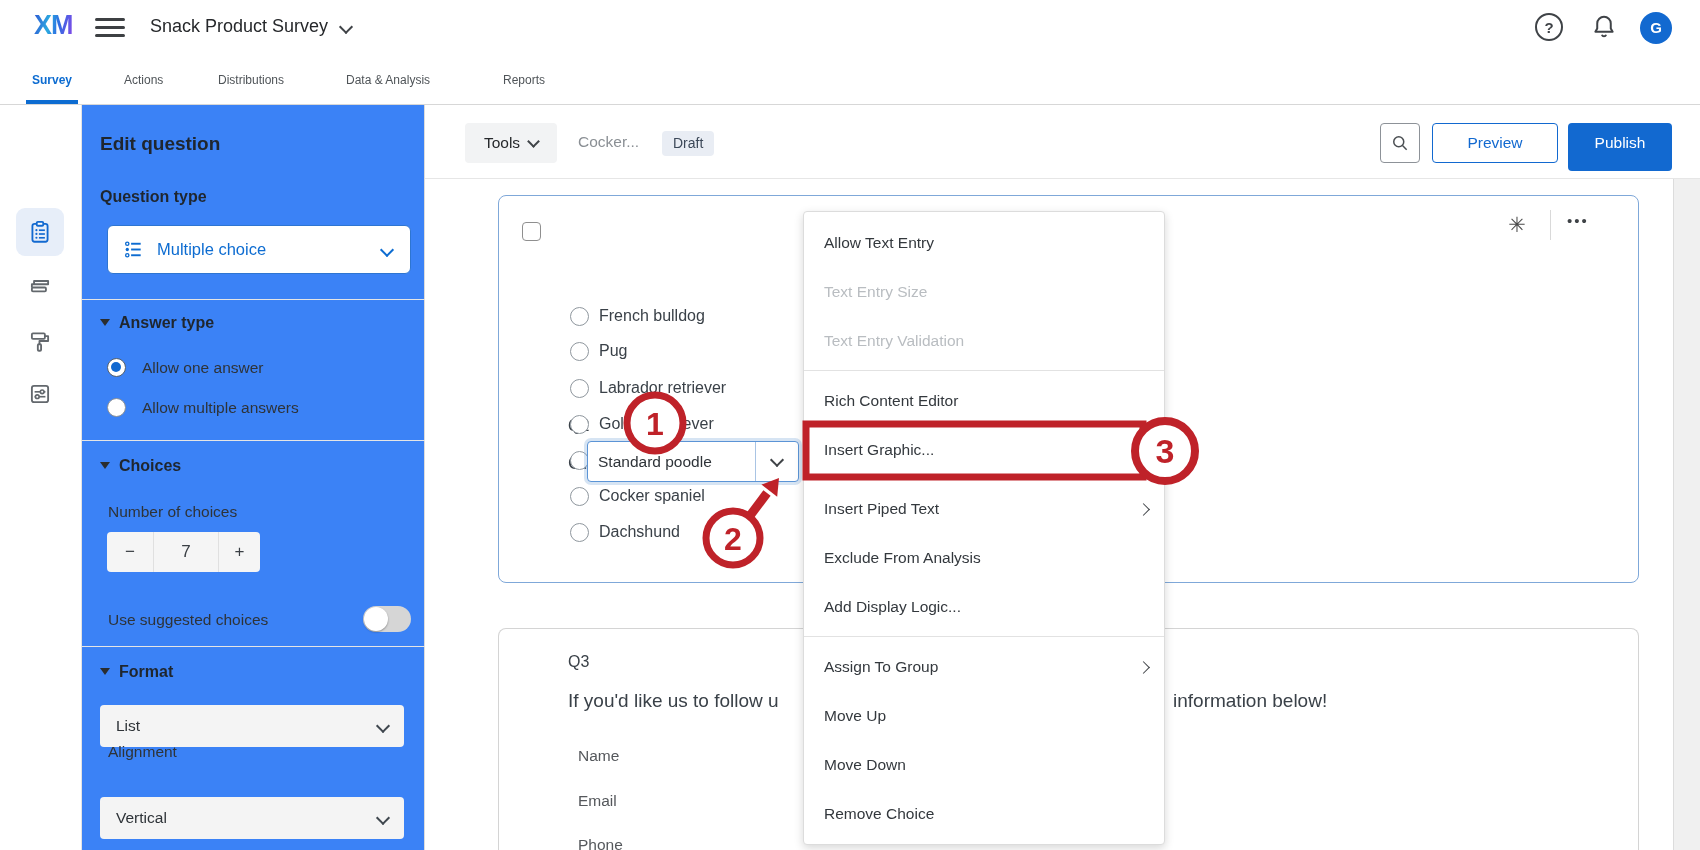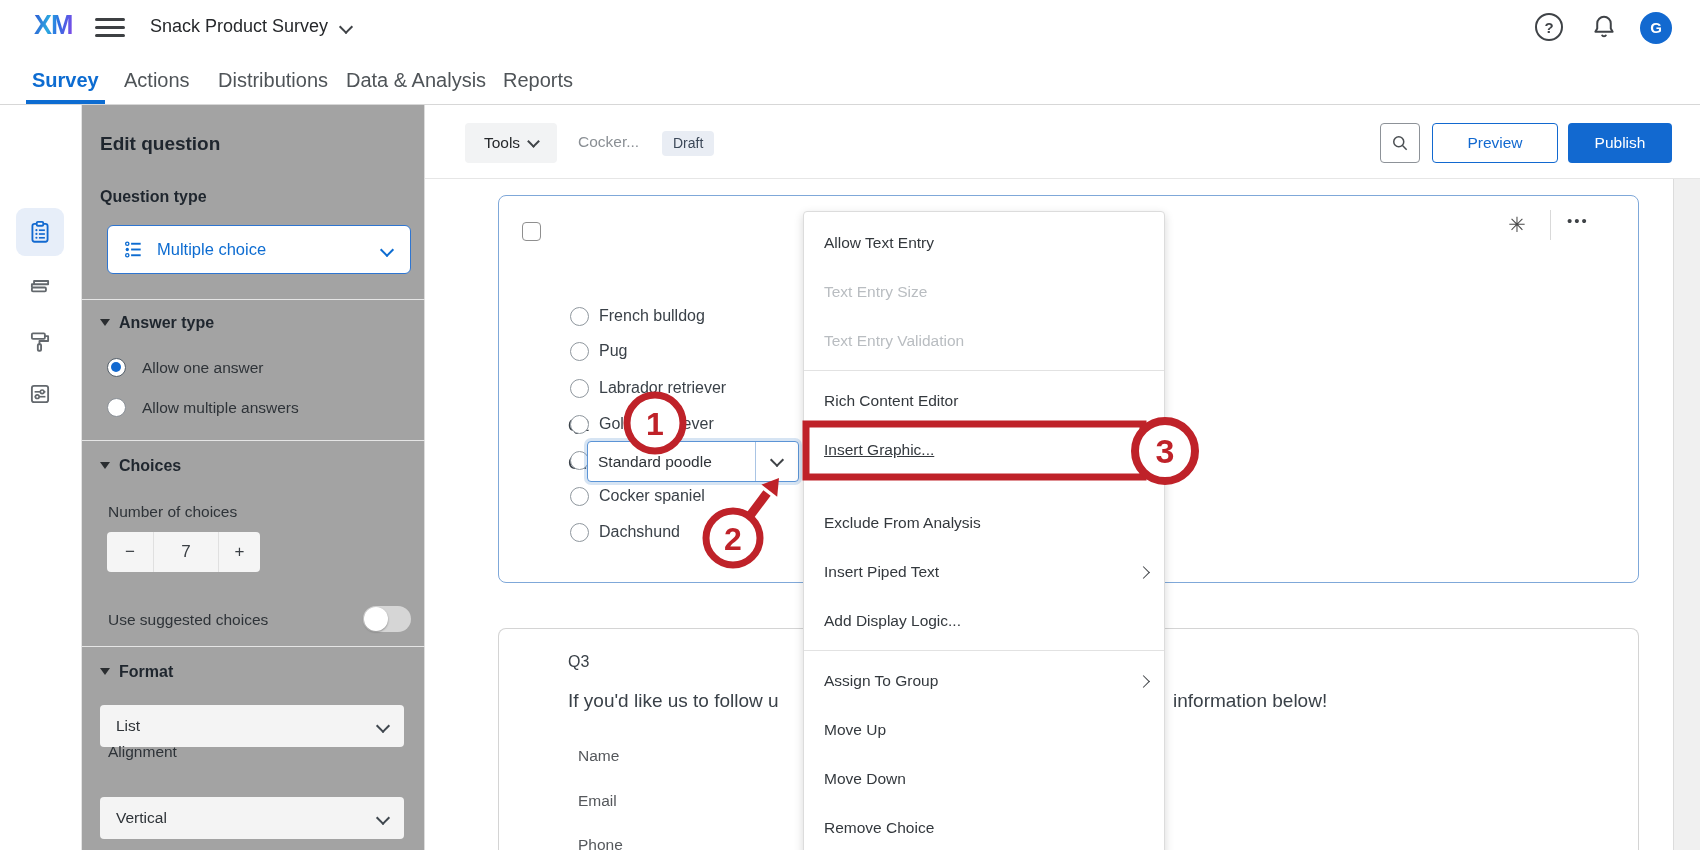--- a/index.html
+++ b/index.html
@@ -15,29 +15,29 @@
   #survey-title{position:absolute;left:143px;top:16px;font-size:18px;color:#26282b;}
   .chev{display:inline-block;width:8px;height:8px;border-right:2px solid #3f4347;border-bottom:2px solid #3f4347;transform:rotate(45deg);vertical-align:3px;}
   #title-chev{position:absolute;left:334px;top:22px;}
   #help-btn{position:absolute;left:1528px;top:13px;width:28px;height:28px;border:2px solid #3f4347;border-radius:50%;
             font-size:15px;font-weight:bold;color:#3f4347;text-align:center;line-height:26px;box-sizing:border-box;}
   #bell-btn{position:absolute;left:1583px;top:13px;width:28px;height:28px;}
   #avatar{position:absolute;left:1633px;top:12px;width:32px;height:32px;border-radius:50%;background:#1269d0;color:#fff;
           font-size:15px;font-weight:bold;text-align:center;line-height:32px;}
   
   #tabbar{position:absolute;left:0;top:57px;width:1700px;height:48px;background:#fff;border-bottom:1px solid #d7d7d7;box-sizing:border-box;}
-  .tab{position:absolute;top:0;height:47px;line-height:47px;font-size:20px;color:#4f5458;cursor:pointer;}
+  .tab{position:absolute;top:0;height:47px;line-height:47px;font-size:12px;color:#4f5458;cursor:pointer;}
   .tab.active{color:#0d6cd1;font-weight:bold;}
   .tab.active::after{content:"";position:absolute;left:-6px;right:-6px;bottom:0;height:4px;background:#0d6cd1;}
   
   #rail{position:absolute;left:0;top:105px;width:82px;height:745px;background:#fff;border-right:1px solid #e3e3e3;box-sizing:border-box;}
   .rail-item{position:absolute;left:16px;width:48px;height:48px;border-radius:9px;display:flex;align-items:center;justify-content:center;cursor:pointer;}
   .rail-item.active{background:#e7eef9;}
   
-  #panel{position:absolute;left:82px;top:105px;width:343px;height:745px;background:#a3a3a3;border-right:1px solid #dcdcdc;box-sizing:border-box;}
+  #panel{position:absolute;left:82px;top:105px;width:343px;height:745px;background:#3b82f6;border-right:1px solid #dcdcdc;box-sizing:border-box;}
   .p-div{position:absolute;left:0;width:343px;height:1px;background:#e5e5e5;}
   #panel h1{position:absolute;left:18px;top:28px;margin:0;font-size:19px;font-weight:600;color:#1f262e;}
   .sec-head{position:absolute;left:18px;font-size:16px;font-weight:bold;color:#1f262e;}
   .tri{display:inline-block;width:0;height:0;border-left:5px solid transparent;border-right:5px solid transparent;border-top:7px solid #2a2d30;margin-right:9px;vertical-align:2px;}
   #qtype-box{position:absolute;left:25px;top:120px;width:304px;height:49px;border:1.5px solid #2e75d1;border-radius:6px;box-sizing:border-box;
              display:flex;align-items:center;background:#fff;cursor:pointer;}
   #qtype-box .lbl{color:#0d6cd1;font-size:16.5px;margin-left:12px;}
   #qtype-box .chev{border-color:#0d6cd1;position:absolute;right:18px;top:19px;}
   .radio-row{position:absolute;left:25px;display:flex;align-items:center;font-size:15.5px;color:#2e3338;}
   .radio{width:19px;height:19px;border-radius:50%;border:1.7px solid #8a9097;box-sizing:border-box;margin-right:16px;background:#fff;flex:none;}
@@ -55,21 +55,21 @@
           font-size:15.5px;color:#2e3338;cursor:pointer;box-sizing:border-box;padding-left:16px;}
   .select .chev{position:absolute;right:16px;border-color:#3f474e;}
   
   #toolbar{position:absolute;left:425px;top:105px;width:1275px;height:74px;background:#fff;border-bottom:1px solid #e6e6e6;box-sizing:border-box;}
   #tools-btn{position:absolute;left:40px;top:18px;width:92px;height:40px;background:#f2f3f4;border-radius:4px;display:flex;align-items:center;justify-content:center;gap:9px;font-size:15.5px;color:#26282b;cursor:pointer;}
   #tools-btn .chev{width:7px;height:7px;margin-top:-3px;}
   #saving-ind{position:absolute;left:153px;top:28px;font-size:15.5px;color:#8a8f94;}
   #draft-badge{position:absolute;left:237px;top:26px;height:25px;line-height:25px;padding:0 11px;background:#e9edf4;border-radius:4px;font-size:14px;color:#3c4858;}
   #search-btn{position:absolute;left:955px;top:18px;width:40px;height:40px;border:1px solid #8d9298;border-radius:4px;box-sizing:border-box;display:flex;align-items:center;justify-content:center;cursor:pointer;background:#fff;}
   #preview-btn{position:absolute;left:1007px;top:18px;width:126px;height:40px;border:1.5px solid #1269d0;border-radius:4px;box-sizing:border-box;background:#fff;color:#1269d0;font-size:15.5px;text-align:center;line-height:37px;cursor:pointer;}
-  #publish-btn{position:absolute;left:1143px;top:18px;width:104px;height:40px;border-radius:4px;background:#1269d0;color:#fff;font-size:15.5px;text-align:center;line-height:40px;cursor:pointer;}
+  #publish-btn{position:absolute;left:1143px;top:18px;width:104px;height:48px;border-radius:4px;background:#1269d0;color:#fff;font-size:15.5px;text-align:center;line-height:40px;cursor:pointer;}
   
   #canvas{position:absolute;left:425px;top:179px;width:1275px;height:671px;background:#fff;}
   #scrollbar{position:absolute;left:1673px;top:179px;width:27px;height:671px;background:#f0f0f0;border-left:1px solid #dcdcdc;box-sizing:border-box;}
   .qcard{position:absolute;left:498px;background:#fff;border-radius:8px;box-sizing:border-box;}
   #q2-card{top:195px;width:1141px;height:388px;border:1.5px solid #7fa8d9;}
   #q3-card{top:628px;width:1141px;height:262px;border:1.5px solid #d4d4d4;border-bottom:none;border-radius:8px 8px 0 0;}
   .q-id{position:absolute;left:69px;font-size:16px;color:#3a4148;}
   .q-text{position:absolute;left:69px;font-size:19px;color:#3a4148;white-space:nowrap;}
   #q2-checkbox{position:absolute;left:23px;top:26px;width:19px;height:19px;border:1.7px solid #8f8f8f;border-radius:4px;box-sizing:border-box;background:#fff;cursor:pointer;}
   .opt-row{position:absolute;left:71px;height:36px;display:flex;align-items:center;font-size:16px;color:#3a4148;}
@@ -82,21 +82,21 @@
   #q2-sep{position:absolute;left:1051px;top:14px;width:1px;height:30px;background:#d9d9d9;}
   #q2-dots{position:absolute;left:1068px;top:16px;font-size:15px;letter-spacing:2px;color:#3f4347;cursor:pointer;}
   .f-label{position:absolute;left:79px;font-size:15.5px;color:#55585c;}
   
   #ctx-menu{position:absolute;left:803px;top:211px;width:362px;background:#fff;border:1px solid #dcdcdc;border-radius:4px;
             box-shadow:0 3px 10px rgba(0,0,0,.16);box-sizing:border-box;padding:6px 0;z-index:50;}
   .mi{height:49px;line-height:49px;padding-left:20px;font-size:15.5px;color:#33383d;cursor:pointer;position:relative;white-space:nowrap;}
   .mi.m-disabled{color:#b9bdc1;cursor:default;}
   .mi .sub{position:absolute;right:16px;top:21px;width:8px;height:8px;border-right:1.7px solid #3f4347;border-bottom:1.7px solid #3f4347;transform:rotate(-45deg);}
   .m-div{height:1px;background:#e2e2e2;margin:5px 0;}
-  .mi.gap-b{margin-bottom:24px;text-decoration:underline;}
+  .mi.gap-b{margin-bottom:10px;}
   .mi.mt4{margin-top:4px;}
   
   #overlay{position:absolute;left:0;top:0;z-index:60;pointer-events:none;}
 </style>
 </head>
 <body>
 
 <div id="stage">
 
   <div id="header">
@@ -291,22 +291,22 @@
 
   <div id="scrollbar"></div>
 
   <div id="ctx-menu">
     <div class="mi">Allow Text Entry</div>
     <div class="mi m-disabled">Text Entry Size</div>
     <div class="mi m-disabled">Text Entry Validation</div>
     <div class="m-div"></div>
     <div class="mi">Rich Content Editor</div>
     <div class="mi gap-b">Insert Graphic...</div>
+    <div class="mi"><span>Insert Piped Text</span><span class="sub"></span></div>
     <div class="mi">Exclude From Analysis</div>
-    <div class="mi"><span>Insert Piped Text</span><span class="sub"></span></div>
     <div class="mi">Add Display Logic...</div>
     <div class="m-div"></div>
     <div class="mi mt4"><span>Assign To Group</span><span class="sub"></span></div>
     <div class="mi">Move Up</div>
     <div class="mi">Move Down</div>
     <div class="mi">Remove Choice</div>
   </div>
 
   <svg id="overlay" width="1700" height="850">
     <rect x="806" y="424" width="337" height="53" fill="none" stroke="#bf2229" stroke-width="7"></rect>

